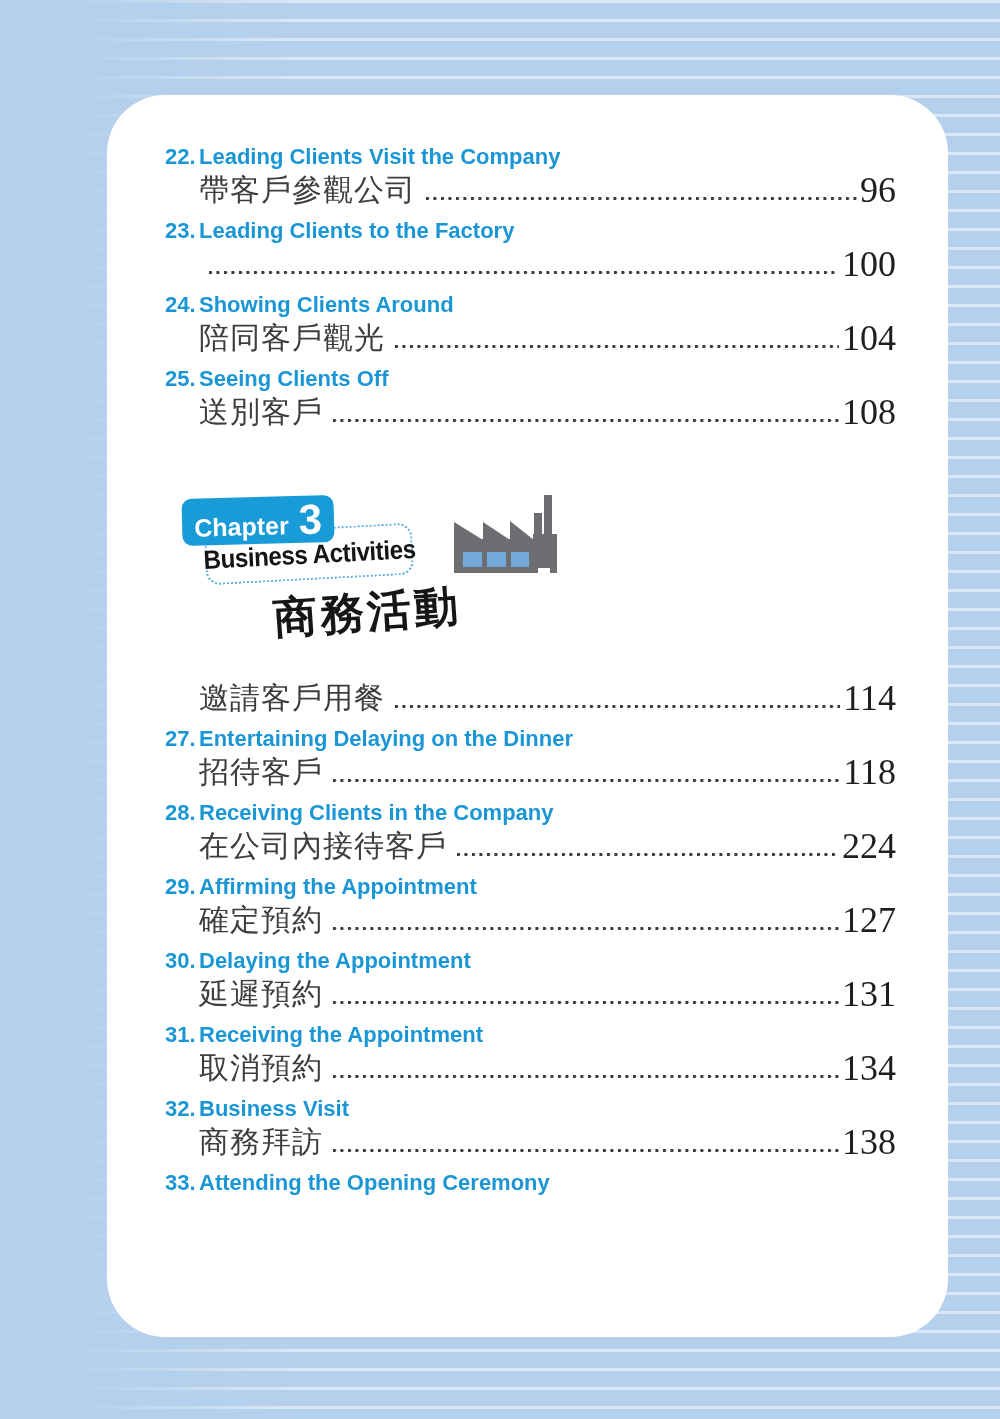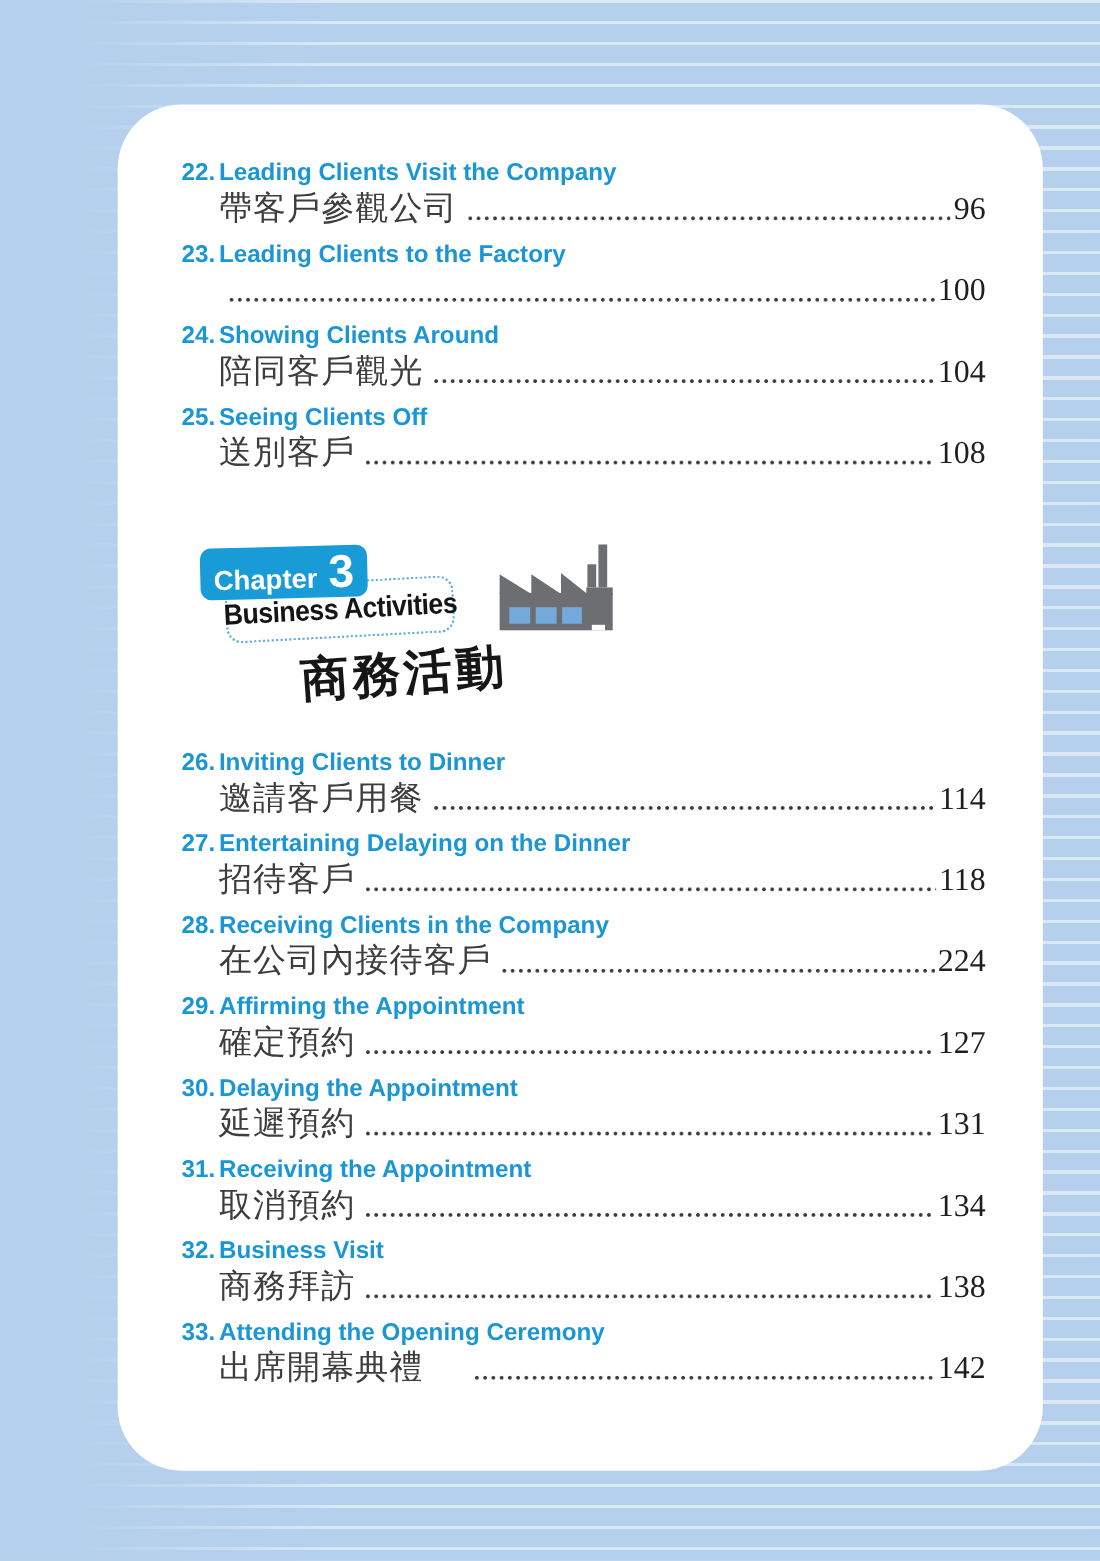--- a/index.html
+++ b/index.html
@@ -35,21 +35,21 @@
     font-size:30px; line-height:38px; color:var(--text_dark);
   }
   .entry-sub .zh{white-space:nowrap; letter-spacing:1px;}
   .leader{
     flex:1 1 auto; align-self:flex-end; height:5px; margin:0 3px 8px 9px;
     background-image:radial-gradient(circle at 2.5px 2.5px, #3b3b3b 1.5px, rgba(0,0,0,0) 1.9px);
     background-size:7.5px 5px; background-repeat:repeat-x;
   }
   .leader-gap .leader{margin-left:46px;}
   .entry-sub .pg{
-    font-family:"Liberation Serif", serif; font-size:29px;
+    font-family:"Liberation Serif", serif; font-size:36px;
     color:var(--page_number_color); white-space:nowrap;
   }
   
   .chapter{position:relative; height:142px; margin:64px 0 42px;}
   .badge{
     position:absolute; left:17px; top:2px; width:152px; height:47px;
     background:var(--badge_blue); border-radius:10px;
     display:flex; align-items:baseline; justify-content:center;
     transform:rotate(-1.5deg); z-index:2; color:#fff;
   }
@@ -137,21 +137,20 @@
         <rect x="9" y="59" width="19" height="15"></rect>
         <rect x="33" y="59" width="19" height="15"></rect>
         <rect x="57" y="59" width="18" height="15"></rect>
       </g>
       <rect x="84" y="75" width="12" height="5" fill="#ffffff"></rect>
     </svg>
   </div>
 
   <div class="toc-list">
   <div class="entry">
-    <div class="entry-title"><span class="num">26.</span><span class="ttl">Inviting Clients to Dinner</span></div>
     <div class="entry-sub">
       <span class="zh">邀請客戶用餐</span>
       <span class="leader"></span>
       <span class="pg">114</span>
     </div>
   </div>
 
   <div class="entry">
     <div class="entry-title"><span class="num">27.</span><span class="ttl">Entertaining Delaying on the Dinner</span></div>
     <div class="entry-sub">
@@ -201,21 +200,16 @@
     <div class="entry-title"><span class="num">32.</span><span class="ttl">Business Visit</span></div>
     <div class="entry-sub">
       <span class="zh">商務拜訪</span>
       <span class="leader"></span>
       <span class="pg">138</span>
     </div>
   </div>
 
   <div class="entry leader-gap">
     <div class="entry-title"><span class="num">33.</span><span class="ttl">Attending the Opening Ceremony</span></div>
-    <div class="entry-sub">
-      <span class="zh">出席開幕典禮</span>
-      <span class="leader"></span>
-      <span class="pg">142</span>
-    </div>
   </div>
 </div>
 
 </div>
 
 </body></html>

